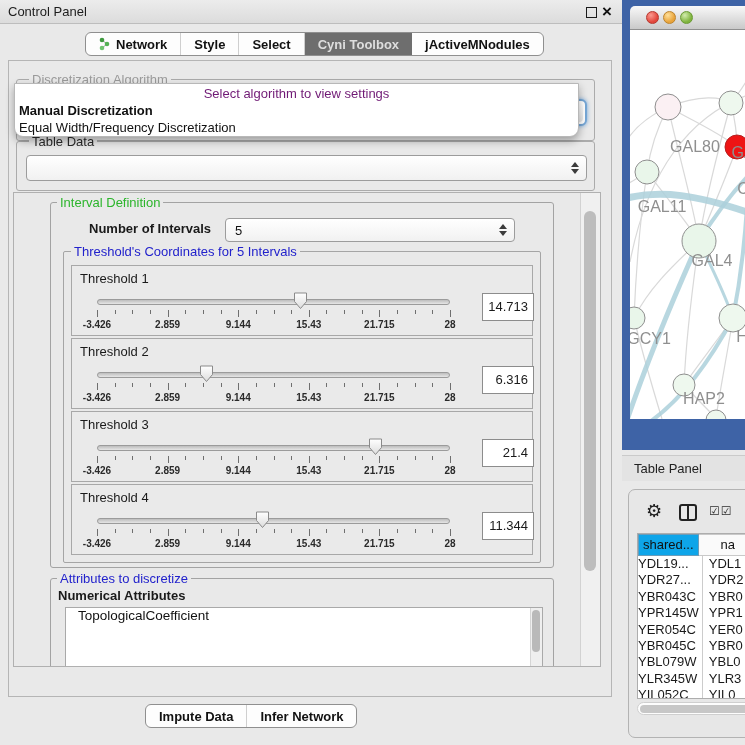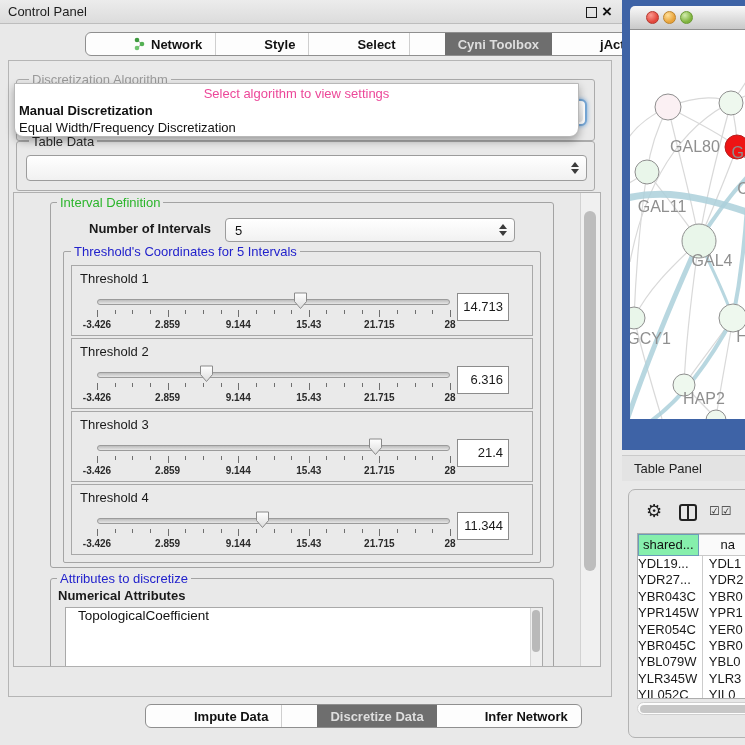--- a/index.html
+++ b/index.html
@@ -15,21 +15,21 @@
   #control-panel { left:0; top:0; width:622px; height:745px; background:#e9e9e9; }
   #cp-titlebar { left:0; top:0; width:622px; height:24px;
     background:linear-gradient(#ececec,#dcdcdc); border-bottom:1px solid #bdbdbd; }
   #cp-title { left:8px; top:0; line-height:24px; font-size:13px; color:#1c1c1c; }
   #cp-float { left:586px; top:7px; width:11px; height:11px; border:1.6px solid #1a1a1a; background:transparent; }
   #cp-close { left:602px; top:0px; font-size:17px; font-weight:bold; line-height:24px; color:#111; }
 
   .tabbar { display:flex; align-items:stretch; background:#fdfdfd; border:1px solid #8f8f8f;
     border-radius:6px; height:24px; overflow:hidden; }
   .tab { display:flex; align-items:center; padding:0 13px; font-size:13px; font-weight:bold;
-    color:#111; white-space:nowrap; border-right:1px solid #cfcfcf;margin-left:35px; }
+    color:#111; white-space:nowrap; border-right:1px solid #cfcfcf; }
   .tab:last-child { border-right:none; }
   .tab.selected { background:#6e6e6e; color:#dedede; border-right:none; }
   .tab .ticon { margin-right:5px; display:inline-flex; }
   #top-tabbar { left:85px; top:32px; }
   #bottom-tabbar { left:145px; top:704px; }
 
   #cp-main { left:8px; top:60px; width:604px; height:637px; border:1px solid #b5b5b5;
     background:#e9e9e9; }
 
   .group { position:absolute; border:1px solid #ababab; border-radius:3px; }
@@ -38,21 +38,21 @@
   #algo-group { left:7px; top:18px; width:579px; height:62px; }
   #algo-title { left:12px; color:#9a9a9a; }
   #algo-combo { position:absolute; left:8px; top:19px; width:562px; height:27px; background:#fff;
     border:2px solid #76a7d6; border-radius:6px; box-shadow:0 0 4px rgba(100,160,220,.9); }
   #algo-combo .stepper-seg { position:absolute; right:2px; top:2px; bottom:2px; width:18px;
     border-radius:0 4px 4px 0; background:linear-gradient(#fefefe,#e4e4e4); }
 
   #dropdown-popup { left:5px; top:22px; width:565px; height:54px; background:#fff;
     border:1px solid #b8b8b8; border-radius:0 0 9px 9px;
     box-shadow:0 4px 9px rgba(0,0,0,.32); z-index:6; overflow:hidden; }
-  #dd-placeholder { text-align:center; color:#ec4899; font-size:13px; height:18px; line-height:20px; }
+  #dd-placeholder { text-align:center; color:#701a75; font-size:13px; height:18px; line-height:20px; }
   .dd-option { font-size:13px; height:17px; line-height:17px; padding-left:4px; color:#111; }
   .dd-option.bold { font-weight:bold; }
 
   #tabledata-group { left:7px; top:80px; width:579px; height:50px; }
   #tabledata-title { left:12px; color:#2b2b2b; }
   .combo { position:absolute; background:linear-gradient(#ffffff,#f1f1f1); border:1px solid #9c9c9c;
     border-radius:4px; font-size:13px; color:#111; }
   .combo .combo-text { position:absolute; left:9px; top:0; line-height:24px; white-space:nowrap; }
   .stepper { position:absolute; right:7px; top:50%; transform:translateY(-50%);
     display:flex; flex-direction:column; gap:2px; }
@@ -82,21 +82,21 @@
   .thr-slider { position:absolute; left:25px; top:25px; width:353px; height:20px; }
   .thr-track { position:absolute; left:0; top:8px; width:353px; height:6px;
     background:linear-gradient(#bdbdbd,#e6e6e6); border:1px solid #9b9b9b; border-radius:3px; }
   .thr-thumb { position:absolute; top:1px; width:15px; height:18px; }
   .thr-ticks { position:absolute; left:25px; top:44px; width:353px; height:8px; }
   .tick { position:absolute; top:0; width:1px; background:#6f6f6f; }
   .tick.minor { height:4px; }
   .tick.major { height:7px; }
   .thr-ticklabels { position:absolute; left:25px; top:53px; width:353px; height:12px; }
   .tick-label { position:absolute; transform:translateX(-50%); font-size:10px; font-weight:bold; color:#2a2a2a; white-space:nowrap; }
-  .thr-value { position:absolute; left:385px; top:27px; width:52px; height:28px; background:#fff;
+  .thr-value { position:absolute; left:410px; top:27px; width:52px; height:28px; background:#fff;
     border:1px solid #8c8c8c; font-size:13px; line-height:26px; text-align:right; padding-right:5px; }
 
   #attrs-group { left:36px; top:385px; width:504px; height:95px; border-color:#a3a3a3; }
   #attrs-title { left:6px; color:#2222cc; }
   #attrs-label { position:absolute; left:7px; top:9px; font-size:13px; font-weight:bold; }
   #attrs-list { position:absolute; left:14px; top:28px; width:478px; height:60px; background:#fff;
     border:1px solid #a9a9a9; overflow:hidden; }
   .attr-item { font-size:13.5px; line-height:15.5px; padding-left:12px; color:#111; white-space:nowrap; }
   #attrs-vtrack { position:absolute; right:0; top:0; width:12px; height:100%; background:#efefef; border-left:1px solid #d5d5d5; }
   #attrs-vthumb { position:absolute; right:2px; top:2px; width:8px; height:42px; background:#b9b9b9; border-radius:4px; }
@@ -126,21 +126,21 @@
   #tp-gear { position:absolute; left:17px; top:12px; font-size:18px; line-height:18px; color:#1e1e1e;
     font-family:"DejaVu Sans", sans-serif; }
   #tp-split { position:absolute; left:50px; top:14px; width:18px; height:17px; border:2px solid #222; border-radius:3px; }
   #tp-split::after { content:""; position:absolute; left:5.5px; top:0; width:2px; height:13px; background:#222; }
   #tp-checks { position:absolute; left:80px; top:14px; font-size:12px; color:#2e2e2e; letter-spacing:1px;
     font-family:"DejaVu Sans", sans-serif; }
   #tp-table { position:absolute; left:8px; top:43px; width:122px; height:166px; background:#fff;
     border:1px solid #adadad; overflow:hidden; }
   #tp-header { display:flex; height:22px; }
   .th { font-size:13px; text-align:center; line-height:20px; white-space:nowrap; overflow:hidden; }
-  .th.c1 { width:71px; background:#86efac; border:1px solid #6a9cb9; color:#111;text-align:center; }
+  .th.c1 { width:71px; background:#0ea5e9; border:1px solid #6a9cb9; color:#111;text-align:center; }
   .th.c2 { width:70px; background:#fafafa; border:1px solid #c9c9c9; border-left:none; color:#111; }
   .trow { display:flex; height:16.4px; }
   .td { font-size:13px; line-height:16.4px; white-space:nowrap; overflow:hidden; }
   .td.c1 { width:71px; padding-left:0; border-right:1px solid #cccccc; }
   .td.c2 { width:60px; padding-left:6px; }
   #tp-hscroll { position:absolute; left:8px; top:212px; width:122px; height:13px; background:#fdfdfd;
     border:1px solid #cfcfcf; border-radius:7px; }
   #tp-hthumb { position:absolute; left:2px; top:1.5px; width:112px; height:8px; background:#c7c7c7; border-radius:5px; }
 </style>
 </head>
@@ -427,23 +427,20 @@
       <div id="settings-vtrack">
           <div id="settings-vthumb"></div>
         </div>
     </div>
 
   </div>
 
   <div class="abs tabbar" id="bottom-tabbar">
     <div class="tab">
         <span>Impute Data</span>
-      </div>
-    <div class="tab selected">
-        <span>Discretize Data</span>
       </div>
     <div class="tab">
         <span>Infer Network</span>
       </div>
   </div>
 </div>
 
 <div class="abs" id="network-window">
   <div class="abs" id="mac-titlebar">
     <span class="traffic" id="tl-red"></span>

